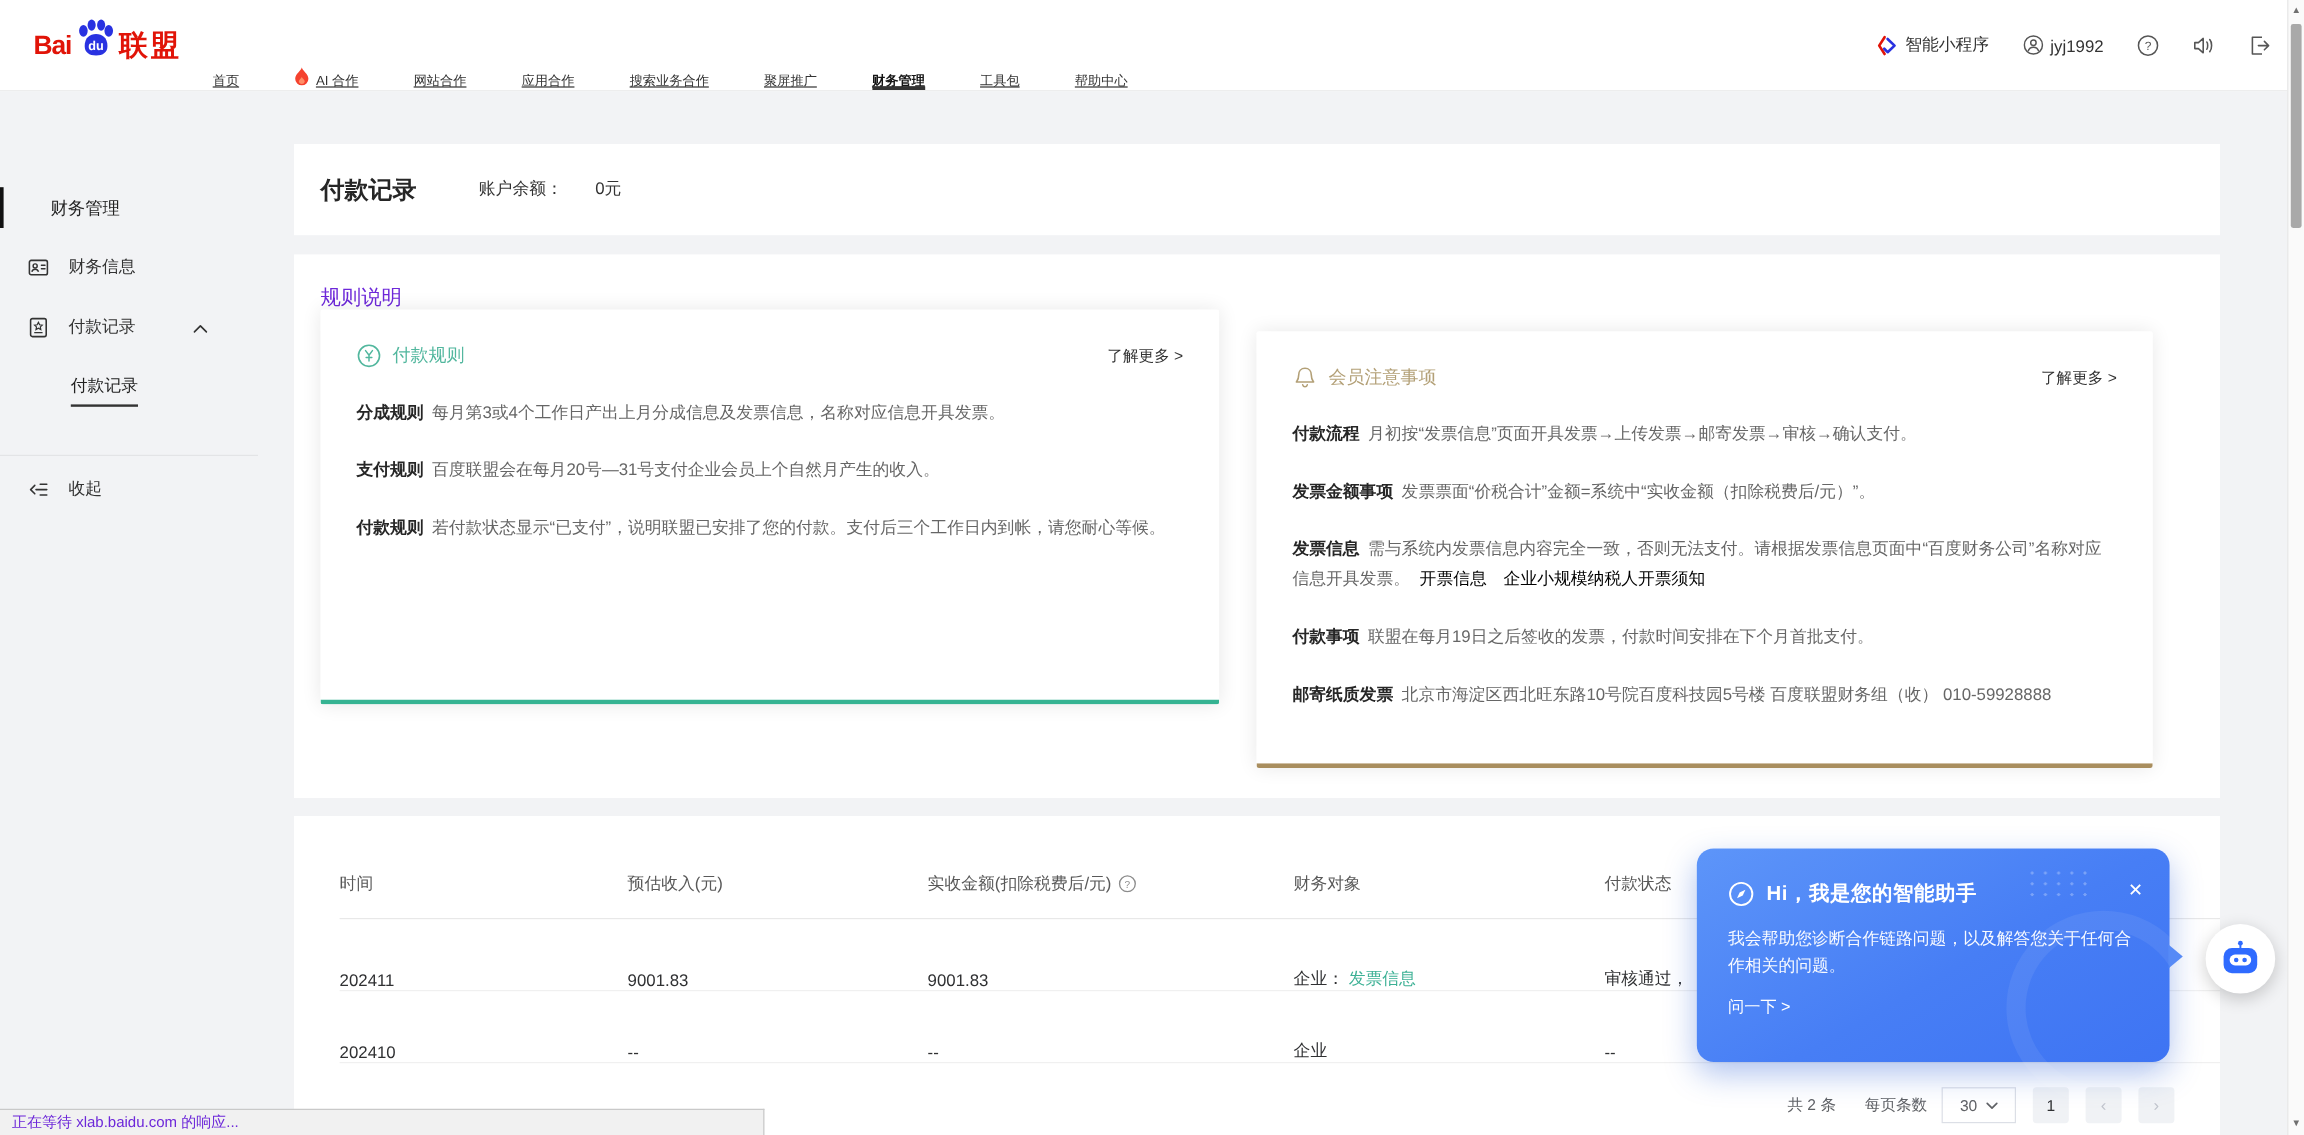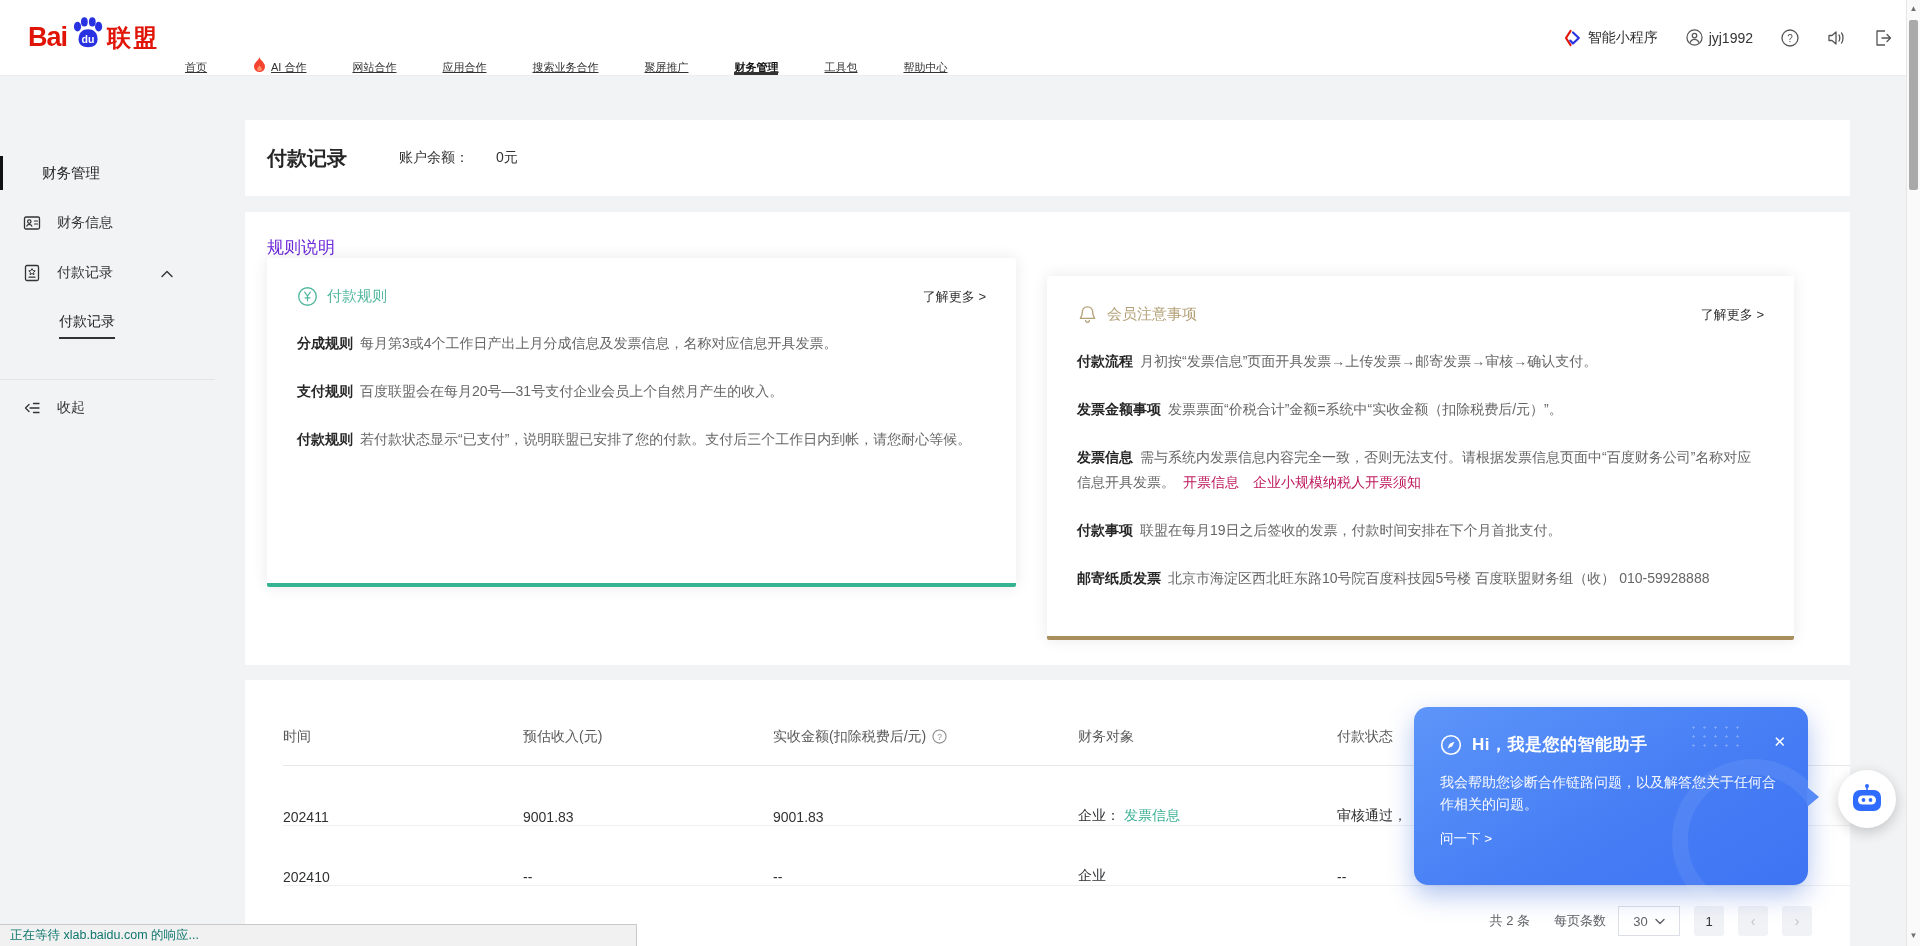--- a/index.html
+++ b/index.html
@@ -10,21 +10,21 @@
     font-family:"Liberation Sans","DejaVu Sans",sans-serif;
     color:#333;
   }
   
   .topbar {
     position:absolute; left:0; top:0; width:1920px; height:76px;
     background:#fff; border-bottom:1px solid #ededed;
     display:flex; align-items:center; padding:0 28px; z-index:5;
   }
   .logo { display:flex; align-items:center; margin-right:26px; cursor:pointer; }
-  .logo-bai { color:#e11408; font-size:27px; font-weight:bold; letter-spacing:-1px; }
+  .logo-bai { color:#e11408; font-size:22px; font-weight:bold; letter-spacing:-1px; }
   .logo-paw { margin:0 1px 6px 1px; }
   .logo-union { color:#e11408; font-size:24px; font-weight:bold; letter-spacing:2px; }
   .nav { display:flex; align-items:center; height:100%; }
   .nav-item {
     position:relative; height:100%; display:flex; align-items:flex-end;
     margin-right:46px; font-size:11px; color:#333; cursor:pointer; white-space:nowrap;text-decoration:underline;
   }
   .nav-item.active { font-weight:bold; color:#151515; }
   .nav-item.active::after {
     content:""; position:absolute; left:0; right:0; bottom:0; height:3px; background:#333;
@@ -77,21 +77,21 @@
   }
   .rule-card.green { left:22px; top:46px; width:749px; height:329px; border-bottom:4px solid #35b392; }
   .rule-card.gold  { left:802px; top:64px; width:747px; height:364px; border-bottom:4px solid #a98e5e; }
   .rule-head { display:flex; align-items:center; padding-top:28px; margin-bottom:24px; }
   .rule-head .rh-icon { margin-right:9px; display:flex; }
   .rule-title-green { font-size:15px; color:#52b79e; }
   .rule-title-gold { font-size:15px; color:#b3a077; }
   .learn-more { margin-left:auto; font-size:13px; color:#333; cursor:pointer; }
   .rule-item { font-size:14px; line-height:25px; color:#666; margin-bottom:23px; }
   .rule-item b { color:#262626; margin-right:7px; font-weight:bold; }
-  .rule-link { color:#be185d; text-decoration:none; cursor:pointer; margin-left:14px; }
+  .rule-link { color:#000000; text-decoration:none; cursor:pointer; margin-left:14px; }
   .rule-link.first { margin-left:8px; }
 
   
   .table-card {
     position:absolute; left:245px; top:680px; width:1605px; height:266px;
     background:#fff; padding:28px 0 0 38px;
   }
   .t-head { display:flex; height:58px; align-items:center; border-bottom:1px solid #e8e8e8;
             font-size:14px; color:#595959; }
   .t-row { display:flex; height:60px; align-items:flex-end; border-bottom:1px solid #f0f0f0;
@@ -149,21 +149,21 @@
     position:absolute; left:1838px; top:770px; width:58px; height:58px; border-radius:50%;
     background:#fff; box-shadow:0 4px 14px rgba(0,0,0,.2); z-index:21;
     display:flex; align-items:center; justify-content:center; cursor:pointer;
   }
 
   
   .status-bar {
     position:absolute; left:0; top:924px; width:637px; height:22px;
     background:#f1f1f1; border-top:1px solid #c9c9c9; border-right:1px solid #c9c9c9;
     display:flex; align-items:center; padding-left:10px;
-    font-size:12.5px; color:#0f766e; z-index:30;
+    font-size:12.5px; color:#6d28d9; z-index:30;
   }
 
   
   .scrollbar {
     position:absolute; right:0; top:0; width:14px; height:946px;
     background:#fafafa; border-left:1px solid #e6e6e6; z-index:40;
   }
   .scroll-up, .scroll-down {
     position:absolute; left:0; width:100%; text-align:center;
     font-size:8px; color:#707070; cursor:pointer;

